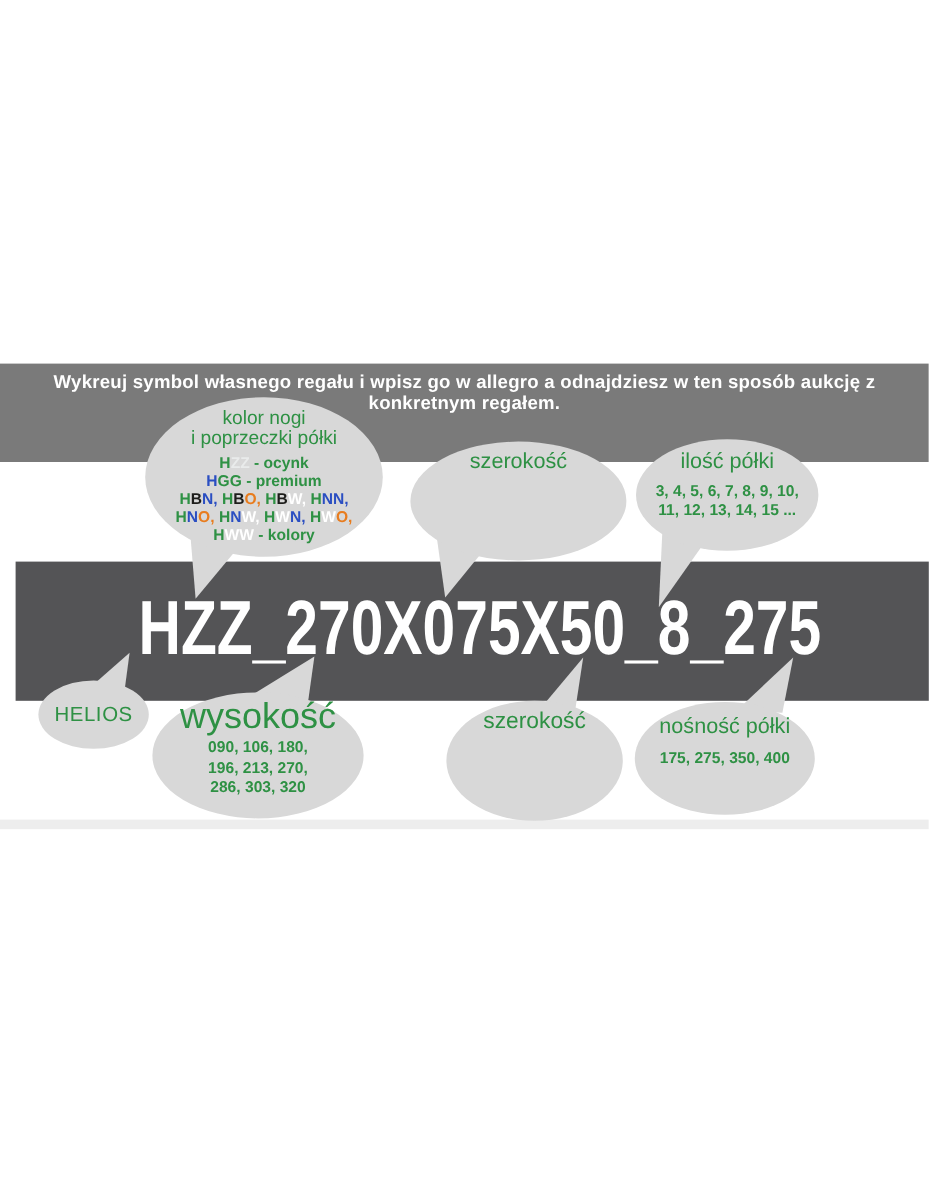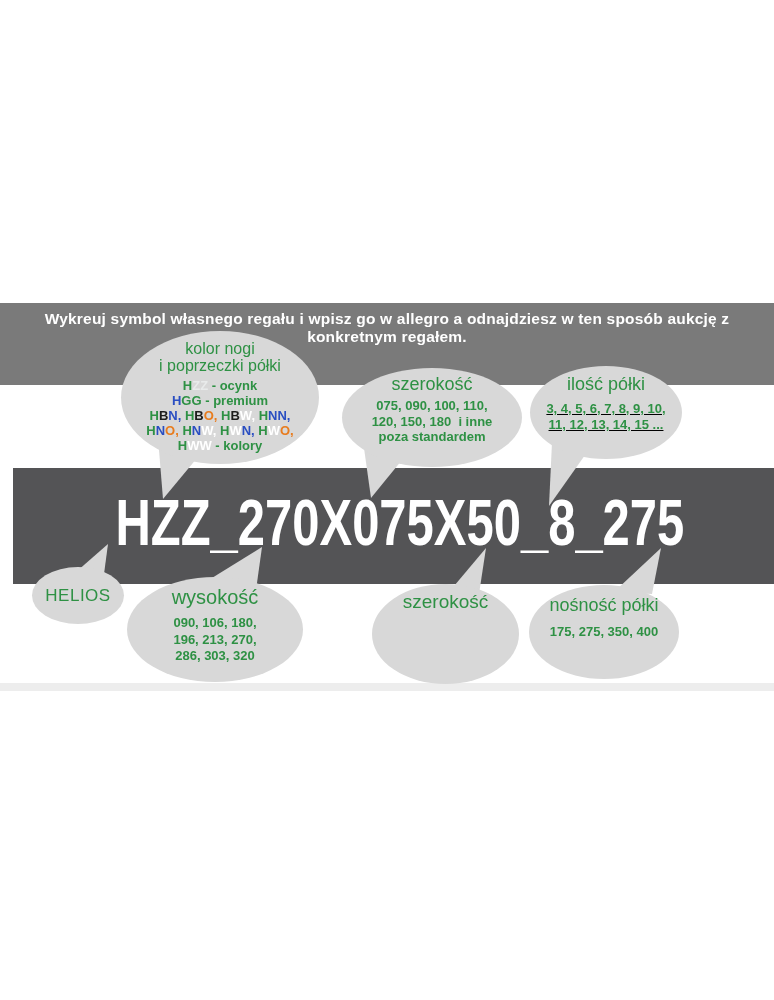--- a/index.html
+++ b/index.html
@@ -27,28 +27,28 @@
   .code-line{font-weight:bold;font-size:13px;line-height:15px;white-space:pre;}
   .kolor-lines{margin-top:4px;}
 
   .bubble-szerokosc{left:342px;top:368px;width:180px;height:99px;padding-top:6px;box-sizing:border-box;}
   .bubble-szerokosc .bub-title{font-size:18px;line-height:20px;}
   .bubble-szerokosc .b-line{font-size:13px;line-height:15.5px;}
   .bubble-szerokosc .lines{margin-top:4px;}
 
   .bubble-ilosc{left:530px;top:366px;width:152px;height:93px;padding-top:8px;box-sizing:border-box;}
   .bubble-ilosc .bub-title{font-size:18px;line-height:20px;}
-  .bubble-ilosc .lines{margin-top:7px;text-decoration:underline;}
+  .bubble-ilosc .lines{margin-top:7px;}
   .bubble-ilosc .b-line{line-height:16px;}
 
   .bubble-helios{left:32px;top:567px;width:92px;height:57px;justify-content:center;}
   .bubble-helios .bub-title{font-size:17px;letter-spacing:.5px;}
 
   .bubble-wysokosc{left:127px;top:577px;width:176px;height:105px;padding-top:8px;box-sizing:border-box;}
-  .bubble-wysokosc .bub-title{font-size:20px;line-height:25px;}
+  .bubble-wysokosc .bub-title{font-size:30px;line-height:25px;}
   .bubble-wysokosc .lines{margin-top:5px;text-align:center;}
   .bubble-wysokosc .b-line{line-height:16.5px;}
 
   .bubble-glebokosc{left:372px;top:584px;width:147px;height:100px;padding-top:7px;box-sizing:border-box;}
   .bubble-glebokosc .bub-title{font-size:19px;line-height:22px;}
   .bubble-glebokosc .lines{margin-top:4px;}
   .bubble-glebokosc .b-line{font-size:12.5px;line-height:16px;}
 
   .bubble-nosnosc{left:529px;top:585px;width:150px;height:94px;padding-top:10px;box-sizing:border-box;}
   .bubble-nosnosc .bub-title{font-size:18px;line-height:20px;}
@@ -97,25 +97,20 @@
       <div class="code-line"><span class="c-green">H</span><span class="c-silver">ZZ</span><span class="c-green"> - ocynk</span></div>
       <div class="code-line"><span class="c-blue">H</span><span class="c-green">GG</span><span class="c-green"> - premium</span></div>
       <div class="code-line"><span class="c-green">H</span><span class="c-black">B</span><span class="c-blue">N</span><span class="c-blue">, </span><span class="c-green">H</span><span class="c-black">B</span><span class="c-orange">O</span><span class="c-orange">, </span><span class="c-green">H</span><span class="c-black">B</span><span class="c-white">W</span><span class="c-white">, </span><span class="c-green">H</span><span class="c-blue">N</span><span class="c-blue">N</span><span class="c-blue">,</span></div>
       <div class="code-line"><span class="c-green">H</span><span class="c-blue">N</span><span class="c-orange">O</span><span class="c-orange">, </span><span class="c-green">H</span><span class="c-blue">N</span><span class="c-white">W</span><span class="c-white">, </span><span class="c-green">H</span><span class="c-white">W</span><span class="c-blue">N</span><span class="c-blue">, </span><span class="c-green">H</span><span class="c-white">W</span><span class="c-orange">O</span><span class="c-orange">,</span></div>
       <div class="code-line"><span class="c-green">H</span><span class="c-white">WW</span><span class="c-green"> - kolory</span></div>
     </div>
   </div>
 
   <div class="bubble bubble-szerokosc">
     <div class="bub-title">szerokość</div>
-    <div class="lines">
-      <div class="b-line">075, 090, 100, 110,</div>
-      <div class="b-line">120, 150, 180  i inne</div>
-      <div class="b-line">poza standardem</div>
-    </div>
   </div>
 
   <div class="bubble bubble-ilosc">
     <div class="bub-title">ilość półki</div>
     <div class="lines">
       <div class="b-line">3, 4, 5, 6, 7, 8, 9, 10,</div>
       <div class="b-line">11, 12, 13, 14, 15 ...</div>
     </div>
   </div>
 

